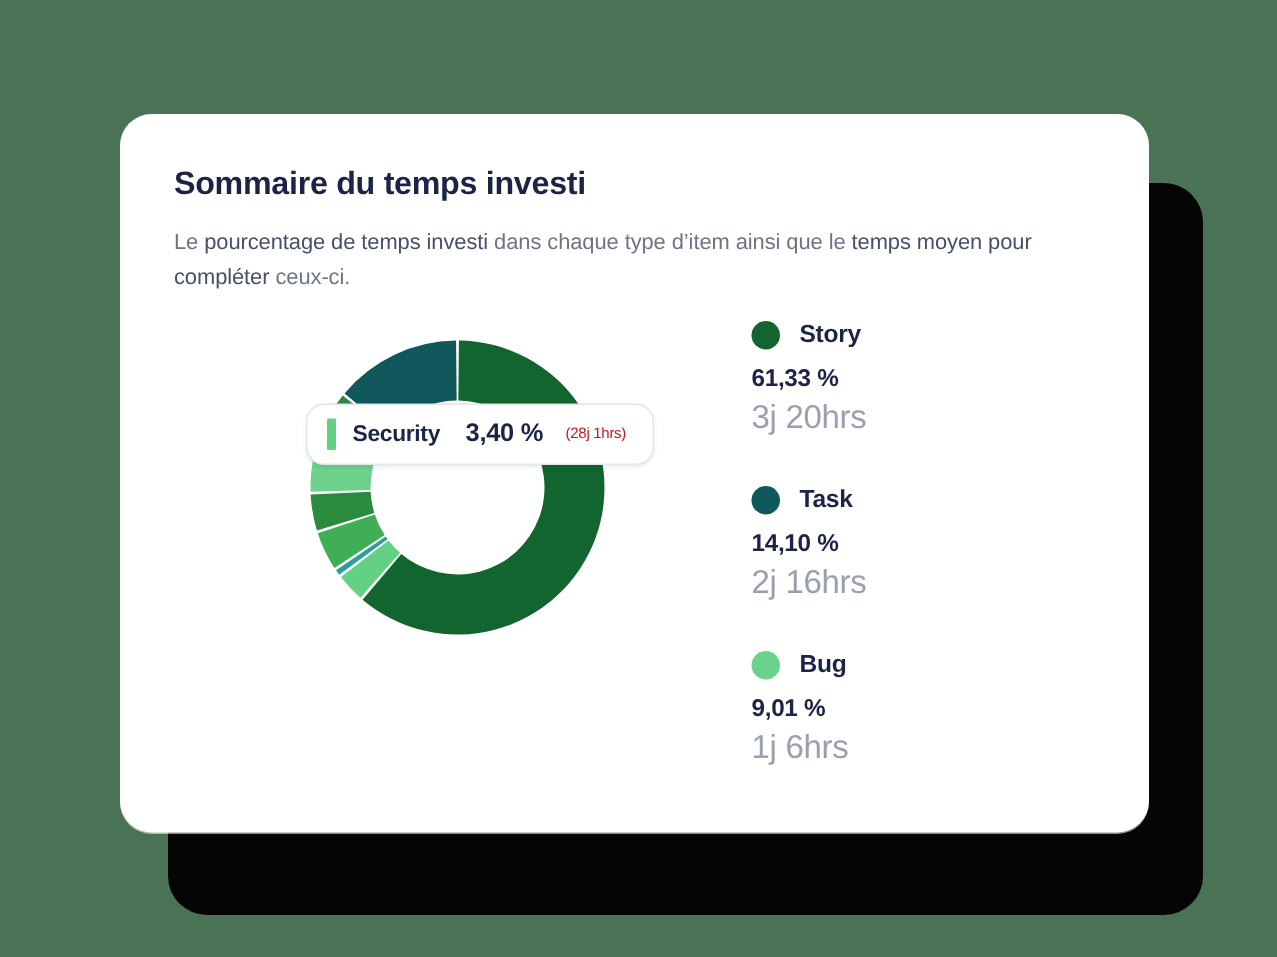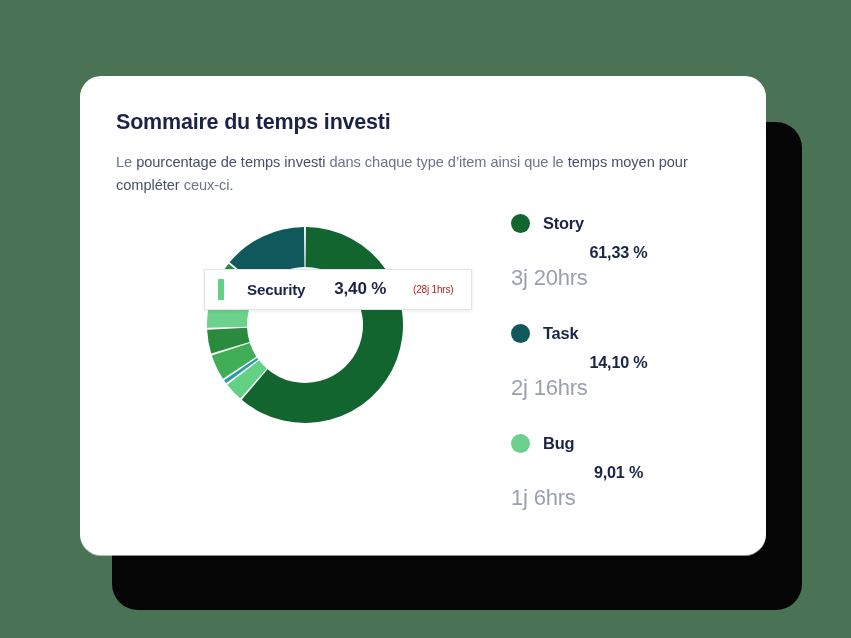--- a/index.html
+++ b/index.html
@@ -78,24 +78,24 @@
   }
   #donut-svg { display: block; width: 200px; height: 200px; }
 
   
   #chart-tooltip {
     position: absolute;
     left: 124px;
     top: 56px;
     display: flex;
     align-items: center;
-    gap: 23px;
+    gap: 11px;
     background: #ffffff;
     border: 1px solid #e2e5ea;
-    border-radius: 0;
+    border-radius: 12px;
     padding: 9px 18px 9px 13px;
     box-shadow: 0 1px 3px rgba(30,40,70,0.10);
     white-space: nowrap;
     z-index: 5;
   }
   #tooltip-swatch {
     width: 6px;
     height: 21px;
     border-radius: 1px;
     background: #63d183;
@@ -117,21 +117,21 @@
   #tooltip-duration {
     font-size: 10px;
     color: #b91c1c;
     margin-left: 4px;
     letter-spacing: -0.2px;
   }
 
   
   #legend {
     position: absolute;
-    left: 431px;
+    left: 421px;
     top: 0;
     width: 215px;
   }
   .legend-item { margin-bottom: 32px; }
   .legend-item:last-child { margin-bottom: 0; }
 
   .legend-head {
     display: flex;
     align-items: center;
     gap: 13px;
@@ -148,21 +148,20 @@
     font-weight: bold;
     color: #1b2447;
     letter-spacing: -0.2px;
   }
   .legend-pct {
     margin-top: 8px;
     font-size: 16.2px;
     font-weight: bold;
     color: #1b2447;
     letter-spacing: -0.2px;
-    text-align: center;
   }
   .legend-dur {
     margin-top: 3px;
     font-size: 22px;
     color: #9aa0ae;
     letter-spacing: -0.2px;
   }
 </style>
 </head>
 <body style="background: rgb(74, 114, 84);">

